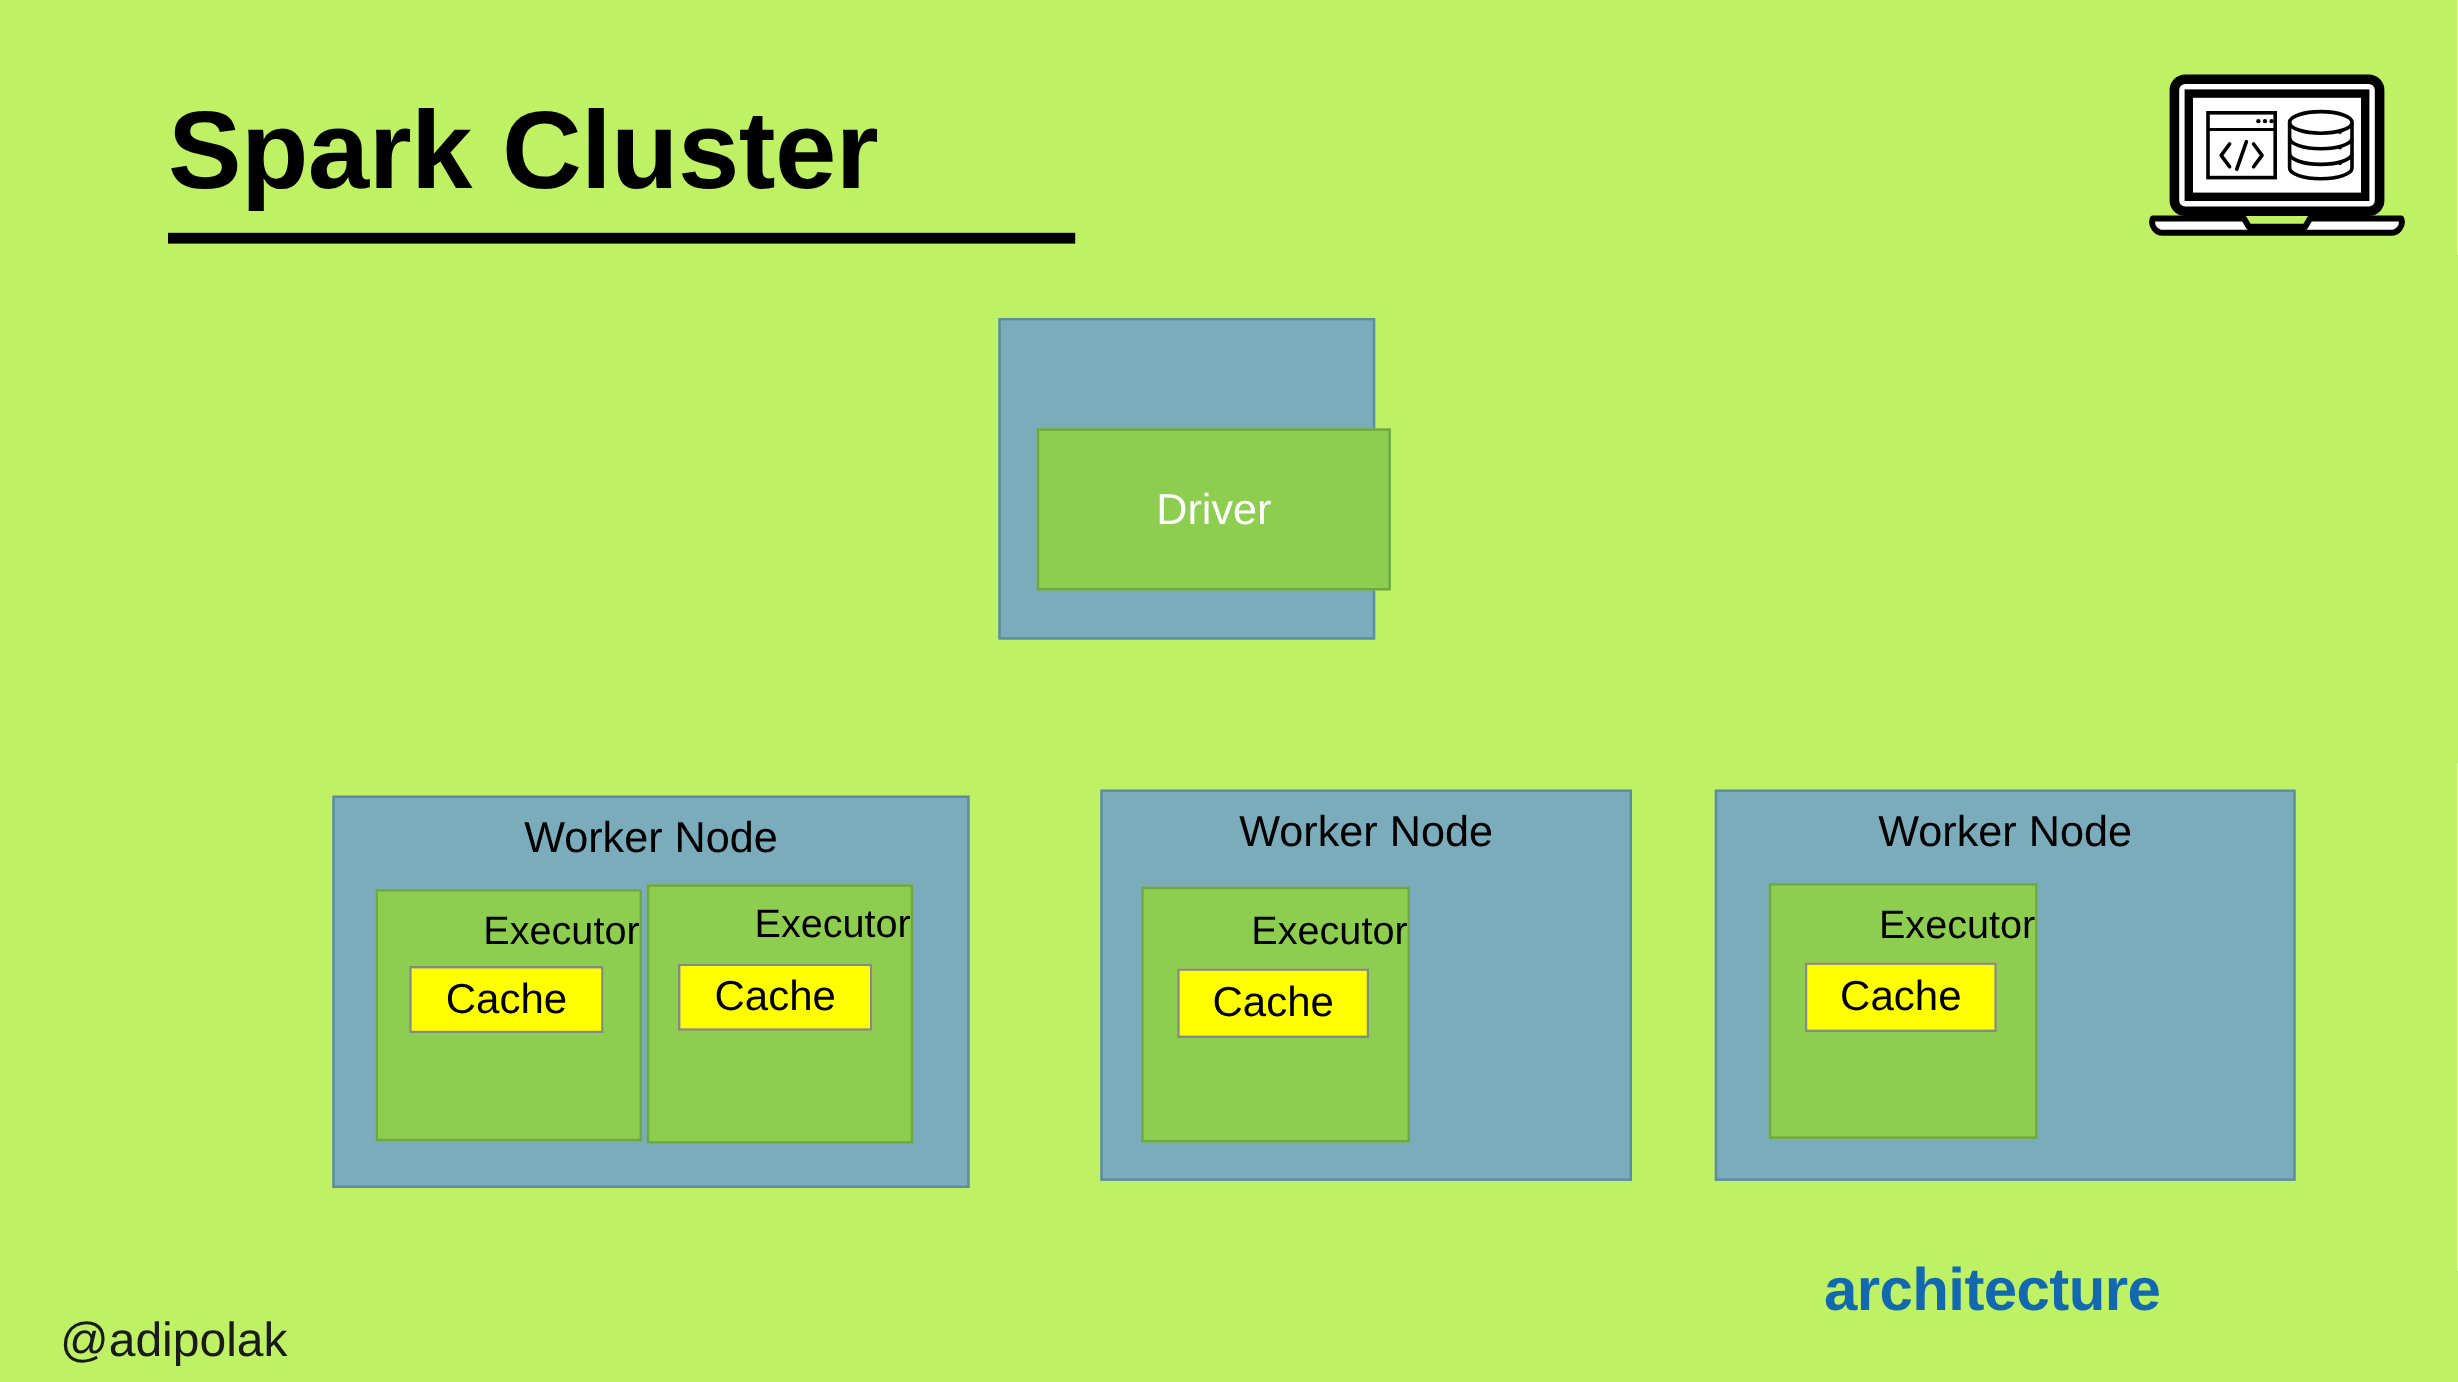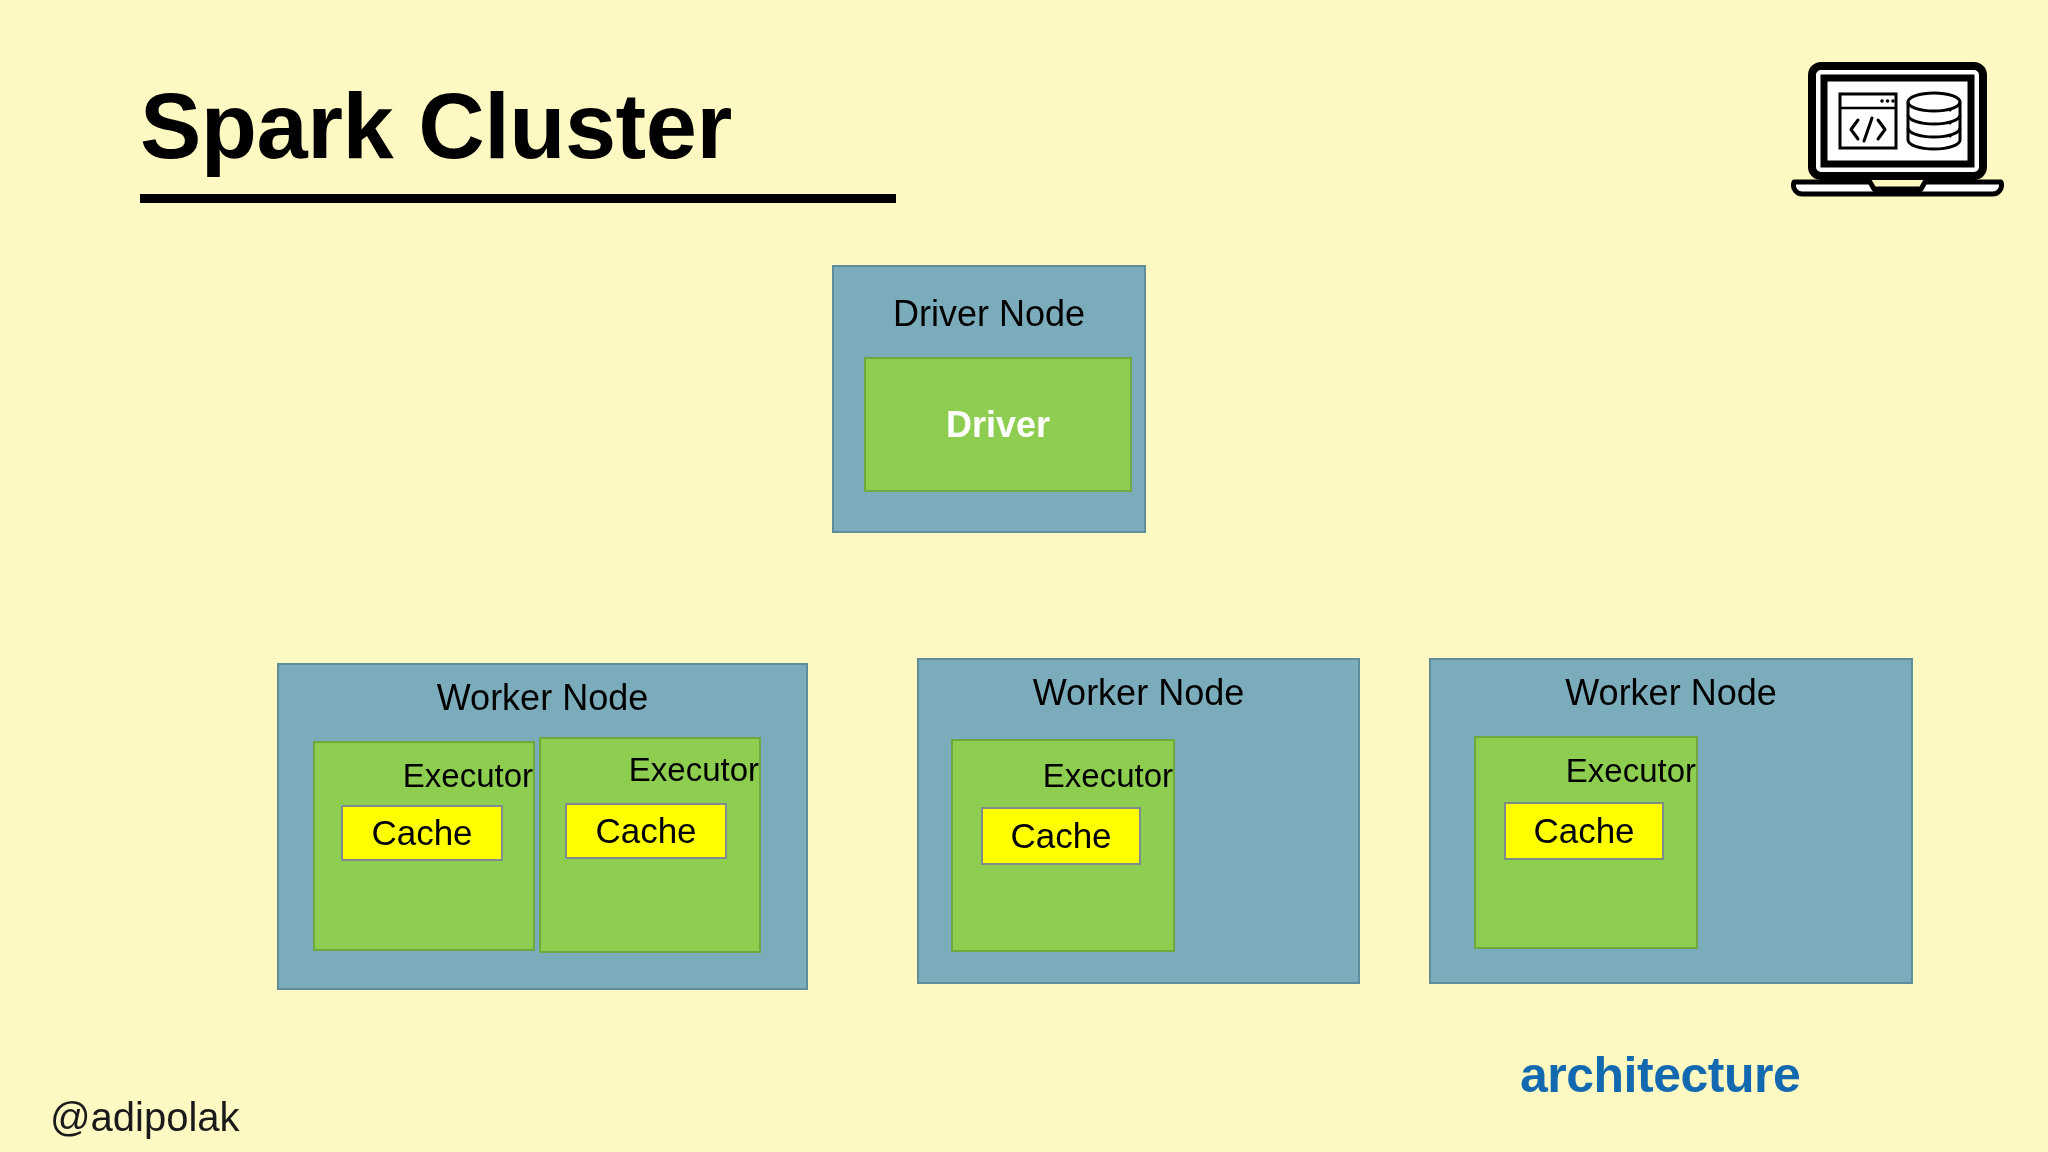--- a/index.html
+++ b/index.html
@@ -7,21 +7,21 @@
     width: 2048px;
     height: 1152px;
     background: #ffffff;
     font-family: "Liberation Sans", sans-serif;
     overflow: hidden;
   }
   #slide {
     position: relative;
     width: 2048px;
     height: 1152px;
-    background: #fef9c3;
+    background: #bef264;
   }
 
   
   #title-block {
     position: absolute;
     left: 140px;
     top: 78px;
   }
   #page-title {
     font-size: 92px;
@@ -70,28 +70,27 @@
     left: 832px;
     top: 265px;
     width: 314px;
     height: 268px;
   }
   #driver-node > .node-label { top: 26px; }
   #driver-box {
     position: absolute;
     left: 30px;
     top: 90px;
-    width: 268px;
+    width: 295px;
     height: 135px;
     background: #8DCE51;
     border: 2px solid #6FA83F;
     display: flex;
     align-items: center;
     justify-content: center;
-    font-weight: bold;
   }
   #driver-box-label {
     font-size: 36px;
     color: #ffffff;
     white-space: nowrap;
   }
 
   
   .worker-node .node-label { top: 12px; }
 
@@ -201,21 +200,20 @@
       <path d="M118 42 v38 a26 9 0 0 0 52 0 v-38" stroke="#000000" stroke-width="3" fill="none"></path>
       <path d="M118 55 a26 9 0 0 0 52 0" stroke="#000000" stroke-width="3" fill="none"></path>
       <path d="M118 68 a26 9 0 0 0 52 0" stroke="#000000" stroke-width="3" fill="none"></path>
       <circle cx="160" cy="50" r="1.6" fill="#000000"></circle>
       <circle cx="160" cy="63" r="1.6" fill="#000000"></circle>
       <circle cx="160" cy="76" r="1.6" fill="#000000"></circle>
     </svg>
   </div>
 
   <div class="node" id="driver-node">
-    <div class="node-label">Driver Node</div>
     <div id="driver-box">
       <span id="driver-box-label">Driver</span>
     </div>
   </div>
 
   <div class="node worker-node" id="worker-node-1">
     <div class="node-label">Worker Node</div>
 
     <div class="executor" id="w1-exec-1">
       <div class="executor-label">Executor</div>

